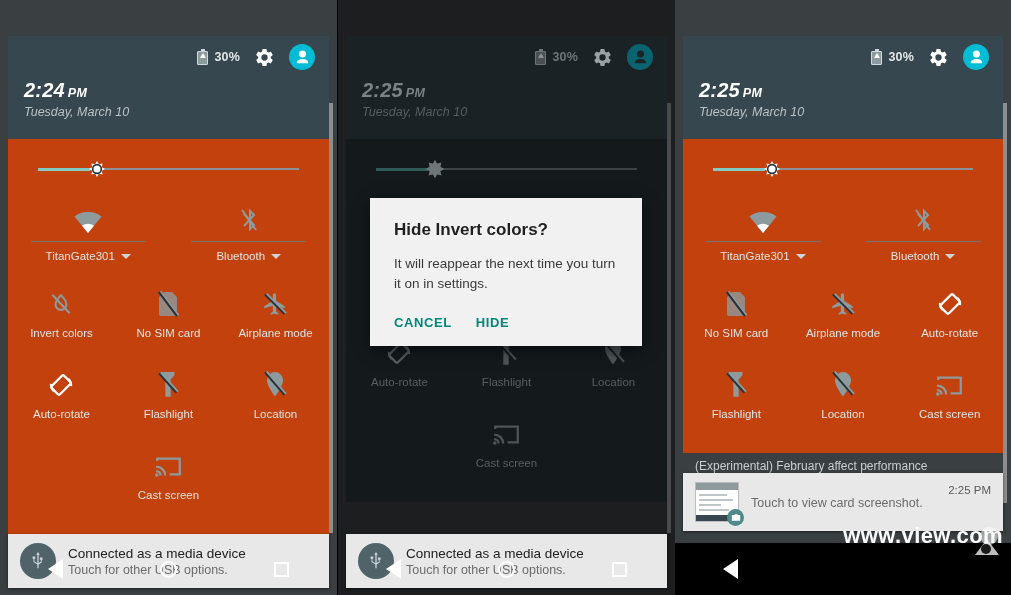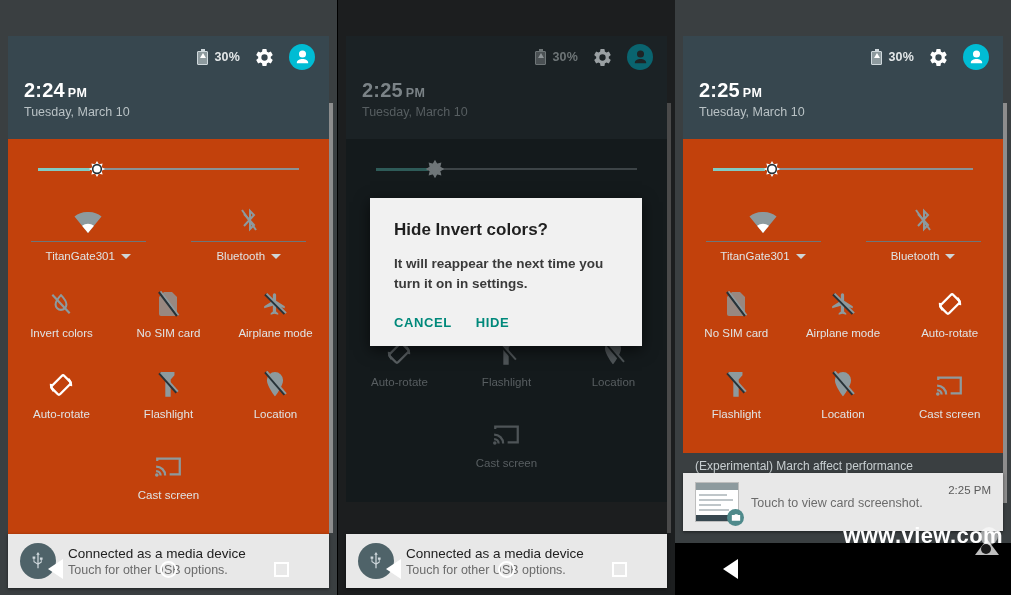--- a/index.html
+++ b/index.html
@@ -40,21 +40,21 @@
   .dim .batt-glyph .body { border-color:#6e7577; background:#4a5053; }
   .dim .batt-glyph .cap { background:#6e7577; }
   .dim .batt-glyph .bolt { border-bottom-color:#8d9396; }
 
   .gear { width:21px; height:21px; position:relative; }
   .gear svg { display:block; }
   .avatar { width:26px; height:26px; border-radius:50%; background:#00bcd4;
             display:flex; align-items:center; justify-content:center; }
   .dim .avatar { background:#0a646f; }
 
-  .clockwrap { padding:2px 0 0 16px; }
+  .clockwrap { padding:2px 0 0 16px;font-style:italic; }
   .clock { color:#fff; font-size:20px; font-weight:bold; line-height:1.05; letter-spacing:.2px; }
   .clock .ampm { font-size:12.5px; font-weight:bold; margin-left:3px; }
   .datetext { color:#b9c2c5; font-size:12.5px; margin-top:4px; }
   .dim .clock { color:#7b8387; }
   .dim .datetext { color:#575e61; }
 
   .qs-body { background:#c2410c; padding:0 0 14px 0; position:relative; }
   .dim .qs-body { background:#141a1c; }
 
   
@@ -111,21 +111,21 @@
   .navbar.onblack { background:#000; }
   .nav-back { width:0;height:0;border-top:10px solid transparent;border-bottom:10px solid transparent;
               border-right:15px solid #fff; }
   .nav-home { width:17px;height:17px;border:2px solid #fff;border-radius:50%; }
   .nav-rec { width:15px;height:15px;border:2px solid #fff; }
 
   
   .dialog { position:absolute; left:32px; top:198px; width:272px; background:#f1f1f1;
             box-shadow:0 4px 14px rgba(0,0,0,.6); padding:22px 24px 10px; }
   .dlg-title { font-size:17px; color:#1f1f1f; font-weight:bold; }
-  .dlg-msg { font-size:13.5px; color:#3a3a3a; line-height:1.45; margin-top:14px;font-weight:bold; }
+  .dlg-msg { font-size:13.5px; color:#3a3a3a; line-height:1.45; margin-top:14px; }
   .dlg-btns { display:flex; gap:24px; margin-top:22px; padding-bottom:6px; }
   .dlg-btn { color:#00897b; font-size:13px; font-weight:bold; letter-spacing:.6px; }
 
   
   .sbar { position:absolute; top:103px; width:4px; background:#8d8d8d; }
 
   
   .wm { position:absolute; right:8px; bottom:46px; pointer-events:none; }
   .wm-arpun { font-size:42px; font-weight:bold; color:rgba(255,255,255,.92);
               letter-spacing:2px; text-shadow:0 2px 4px rgba(0,0,0,.5); line-height:1; }
@@ -566,21 +566,21 @@
               <svg width="27" height="23" viewBox="0 0 24 20">
                   <path fill="none" stroke="#8d9a9e" stroke-width="2" d="M2 5V3h20v14h-9"></path>
                   <path fill="none" stroke="#8d9a9e" stroke-width="2" d="M1 14a4 4 0 0 1 4 4M1 10a8 8 0 0 1 8 8"></path>
                   <circle cx="1.6" cy="17.6" r="1.6" fill="#8d9a9e"></circle>
                 </svg>
             </div>
             <div class="tlabel">Cast screen</div>
           </div>
         </div>
       </div>
-      <div class="experimental">(Experimental) March affect performance</div>
+      <div class="experimental">(Experimental) February affect performance</div>
     </div>
 
     <div class="notifcard" style="bottom:64px;">
       <div class="notifrow">
         <span class="shotthumb">
           <span class="hdr"></span>
           <span class="bar" style="top:11px;width:28px;"></span>
           <span class="bar" style="top:16px;width:34px;"></span>
           <span class="bar" style="top:21px;width:22px;"></span>
           <span class="bar" style="top:26px;width:30px;"></span>

